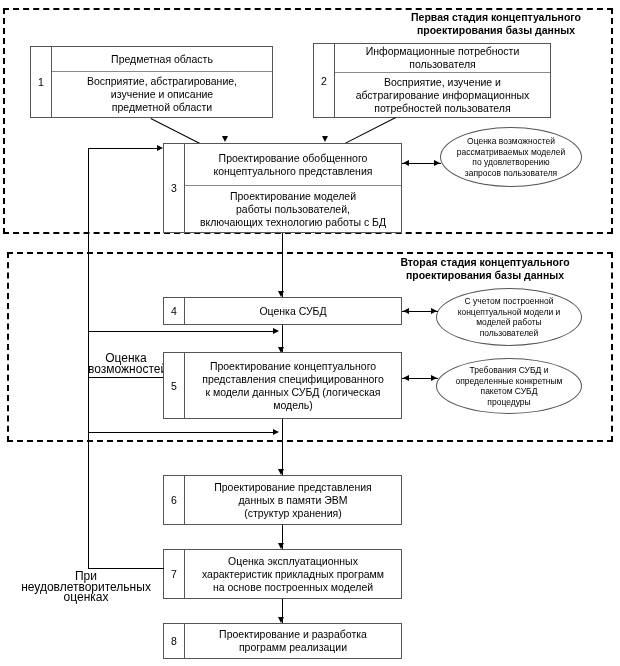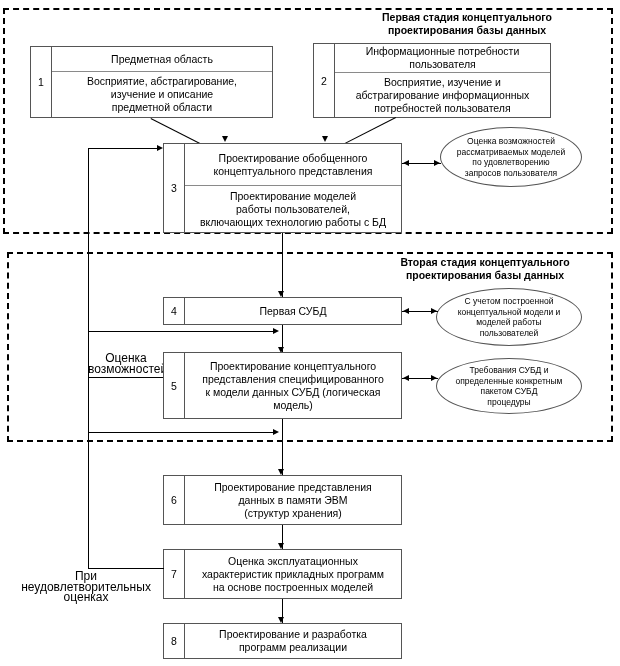--- a/index.html
+++ b/index.html
@@ -141,21 +141,21 @@
     white-space: pre-line;
     color: #000;
   }
 </style>
 </head>
 <body>
 
 <div id="canvas">
 
   <div class="stage-box" style="left:3px; top:8px; width:610px; height:226px;"></div>
-  <div class="stage-title" style="left:347px; top:11px; width:240px;">Первая стадия концептуального
+  <div class="stage-title" style="left:376px; top:11px; width:240px;">Первая стадия концептуального
 проектирования базы данных</div>
 
   <div class="stage-box" style="left:7px; top:252px; width:606px; height:190px;"></div>
   <div class="stage-title" style="left:365px; top:256px; width:240px;">Вторая стадия концептуального
 проектирования базы данных</div>
 
   <div class="pbox" style="left:30px; top:46px; width:243px; height:72px;">
     <div class="num">1</div>
     <div class="body">
       <div class="seg" style="flex:0 0 24px;">Предметная область</div>
@@ -205,21 +205,21 @@
   <div class="ln-v" style="left:88px; top:148px; height:420px;"></div>
   <div class="ln-h" style="left:88px; top:148px; width:72px;"></div>
   <div class="arrow right" style="left:157px; top:145px;"></div>
 
   <div class="ln-v" style="left:282px; top:233px; height:64px;"></div>
   <div class="arrow down" style="left:278px; top:291px;"></div>
 
   <div class="pbox" style="left:163px; top:297px; width:239px; height:28px;">
     <div class="num">4</div>
     <div class="body">
-      <div class="seg">Первая СУБД</div>
+      <div class="seg">Оценка СУБД</div>
     </div>
   </div>
 
   <div class="ell" style="left:436px; top:288px; width:146px; height:58px;">С учетом построенной
 концептуальной модели и
 моделей работы
 пользователей</div>
 
   <div class="ln-h" style="left:402px; top:311px; width:36px;"></div>
   <div class="arrow left" style="left:403px; top:308px;"></div>

